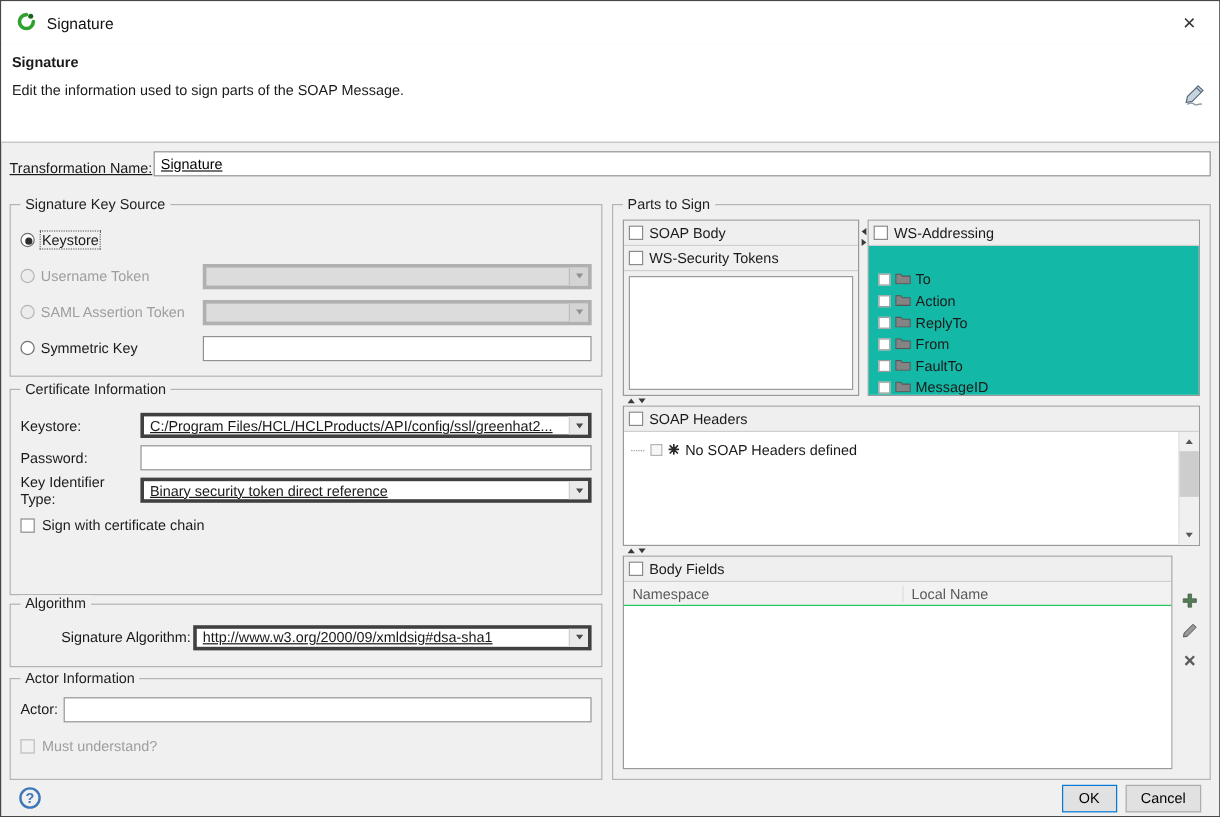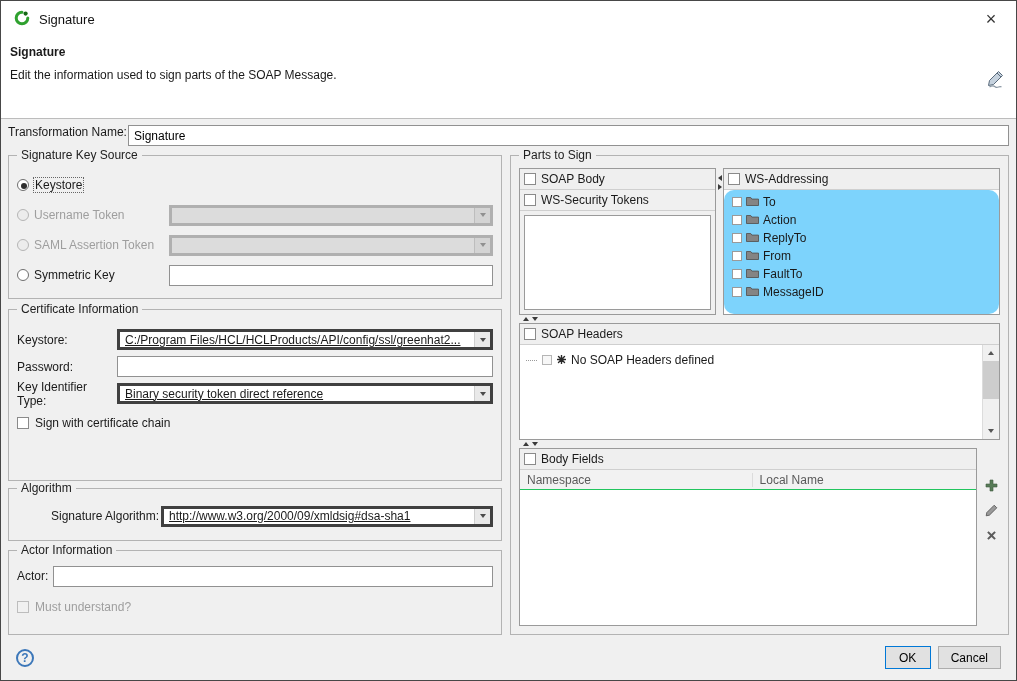--- a/index.html
+++ b/index.html
@@ -17,21 +17,21 @@
   .titlebar { height:36px; flex:0 0 auto; background:#fff; display:flex; align-items:center; padding:0 10px 0 12px; gap:8px; }
   .title-text { font-size:13px; color:#111; }
   .close-btn { margin-left:auto; width:30px; height:26px; display:flex; align-items:center; justify-content:center; font-size:18px; color:#333; cursor:default; }
   
   .hdr { height:82px; flex:0 0 auto; background:#fff; border-bottom:1px solid #bcbcbc; padding:8px 9px; position:relative; }
   .hdr-title { font-weight:bold; font-size:12px; }
   .hdr-desc { margin-top:9px; }
   .hdr-edit { position:absolute; right:10px; top:32px; }
   
   .content { flex:1; display:flex; flex-direction:column; padding:6px 7px 0 7px; min-height:0; }
-  .tn-row { display:flex; align-items:flex-start; height:22px; margin-bottom:8px; flex:0 0 auto; }
+  .tn-row { display:flex; align-items:flex-end; height:22px; margin-bottom:23px; flex:0 0 auto;text-decoration:underline; }
   .tn-row label { width:120px; flex:0 0 auto; }
   .cols { display:flex; gap:8px; height:480px; flex:0 0 auto; min-height:0; }
   .col-left { width:494px; flex:0 0 auto; display:flex; flex-direction:column; }
   .col-right { flex:1; min-width:0; display:flex; flex-direction:column; }
   
   .group { position:relative; border:1px solid #b3b3b3; padding:14px 8px 4px 8px; background:#f0f0f0; }
   .group-title { position:absolute; top:-8px; left:8px; background:#f0f0f0; padding:0 4px; color:#222; }
   .g-keysource { height:144px; margin-bottom:10px; }
   .g-cert      { height:172px; margin-bottom:7px; padding-top:16px; }
   .g-algo      { height:53px;  margin-bottom:9px; padding-top:16px; }
@@ -60,21 +60,21 @@
   .combo.dis .tri-d { border-top-color:#909090; }
   .tfield { height:21px; border:1px solid #919191; background:#fff; padding:0 5px; font:inherit; flex:1; min-width:0; }
   .chk-row { height:24px; margin-top:4px; display:flex; align-items:center; gap:6px; }
   
   .split-top { display:flex; height:147px; flex:0 0 auto; min-height:0; }
   .panel { border:1px solid #9a9a9a; display:flex; flex-direction:column; min-width:0; min-height:0; }
   .panel-left { width:197px; flex:0 0 auto; background:#f0f0f0; }
   .panel-right { flex:1; background:#fff; }
   .phdr { display:flex; align-items:center; gap:5px; padding:0 4px; height:21px; background:#efefef; border-bottom:1px solid #cfcfcf; flex:0 0 auto; }
   .inset { flex:1; margin:4px; background:#fff; border:1px solid #9a9a9a; }
-  .tree { flex:1; background:#7dd3fc; padding-top:3px; overflow:hidden;border-radius:10px; }
+  .tree { flex:1; background:#14b8a6; padding-top:19px; overflow:hidden; }
   .tree-row { height:18px; display:flex; align-items:center; gap:4px; padding-left:8px; }
   .vsplit { width:7px; flex:0 0 auto; display:flex; flex-direction:column; align-items:center; padding-top:7px; gap:3px; }
   .hsplit { height:8px; flex:0 0 auto; display:flex; align-items:center; gap:3px; padding-left:4px; }
   .tri-l { width:0; height:0; border-top:3.5px solid transparent; border-bottom:3.5px solid transparent; border-right:4.5px solid #3a3a3a; }
   .tri-r { width:0; height:0; border-top:3.5px solid transparent; border-bottom:3.5px solid transparent; border-left:4.5px solid #3a3a3a; }
   .tri-u { width:0; height:0; border-left:3.5px solid transparent; border-right:3.5px solid transparent; border-bottom:4.5px solid #3a3a3a; }
   .tri-dn{ width:0; height:0; border-left:3.5px solid transparent; border-right:3.5px solid transparent; border-top:4.5px solid #3a3a3a; }
   .panel-sh { height:117px; flex:0 0 auto; background:#fff; }
   .sh-content { flex:1; display:flex; min-height:0; }
   .sh-tree { flex:1; padding-top:6px; min-width:0; }

